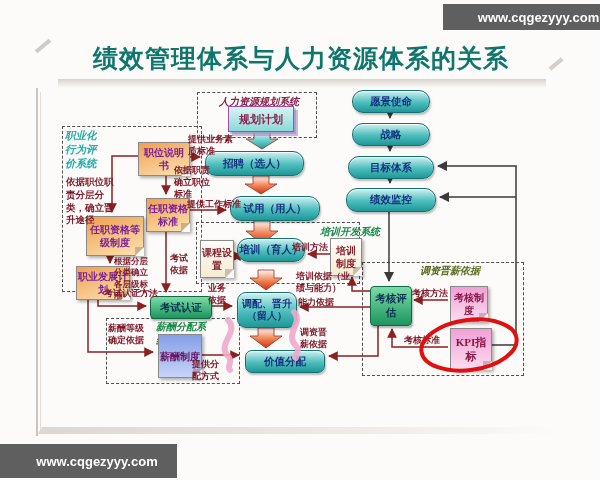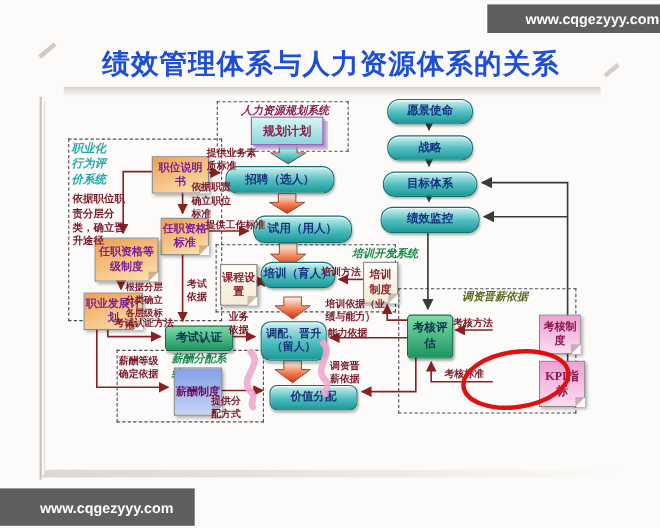--- a/index.html
+++ b/index.html
@@ -1,21 +1,21 @@
 <!DOCTYPE html>
 <html><head>
 <meta charset="utf-8">
 <style>
   html,body{margin:0;padding:0;background:#ffffff;}
   #stage{position:relative;width:600px;height:480px;background:#fcfbf9;overflow:hidden;
          font-family:"Liberation Serif","DejaVu Serif",serif;}
   .abs{position:absolute;}
   
   .title{left:55px;top:40px;width:492px;height:38px;text-align:center;
-         font-size:25px;font-weight:bold;color:#1d4ed8;letter-spacing:1px;line-height:38px;}
+         font-size:25px;font-weight:bold;color:#0f766e;letter-spacing:1px;line-height:38px;}
   .title-shadow{left:58px;top:79px;width:488px;height:9px;
          background:linear-gradient(#d8d3cd,rgba(216,211,205,0));}
   .rail-left{left:36px;top:88px;width:2px;height:348px;background:#c9c4bf;}
   .rail-left2{left:40px;top:92px;width:1px;height:340px;background:#e2ddd8;}
   .streak-bottom{left:40px;top:427px;width:520px;height:7px;
          background:linear-gradient(90deg,#dcd7d2,#eeeae6 60%,rgba(238,234,230,0));transform:skewX(-35deg);}
   .streak-tl{left:34px;top:44px;width:18px;height:4px;background:#cfcac5;transform:rotate(-40deg);}
   .streak-tr{left:548px;top:62px;width:16px;height:4px;background:#d4cfca;transform:rotate(-40deg);}
   
   .wm{background:#5f5f5f;color:#ffffff;font-family:Liberation Sans, sans-serif;
@@ -36,21 +36,21 @@
         color:#0a3050;font-weight:bold;font-size:10.5px;line-height:1.3;display:flex;align-items:center;
         justify-content:center;text-align:center;box-shadow:1px 2px 2px rgba(0,0,0,.3);}
   
   .doc{border:1px solid #8a8a8a;box-shadow:2px 2px 3px rgba(0,0,0,.3);font-weight:bold;font-size:10px;
        line-height:1.3;display:flex;align-items:center;justify-content:center;text-align:center;padding:1px;}
   .doc::after{content:"";position:absolute;right:-1px;bottom:-1px;width:0;height:0;
        border-top:9px solid rgba(90,70,60,.28);border-right:9px solid #fcfbf9;}
   .doc-orange{background:linear-gradient(160deg,#f0a050,#fbe2b2);color:#7a1f9a;}
   .doc-cream{background:linear-gradient(#fffdf8,#f5ead4);color:#8a2030;}
   .doc-blue{background:linear-gradient(#84a0e6,#c6d4f8);color:#6a1060;}
-  .doc-pink{background:linear-gradient(#f0a0d6,#fbdcf0);color:#8a1848;margin-left:40px;}
+  .doc-pink{background:linear-gradient(#f0a0d6,#fbdcf0);color:#8a1848;}
   
   .plan{background:linear-gradient(#d8f4f4,#8cd8d8);border:1px solid #a050b0;color:#8a2050;
         font-weight:bold;font-size:11px;display:flex;align-items:center;justify-content:center;
         box-shadow:4px 4px 0 rgba(168,96,184,.45),2px 2px 0 rgba(140,216,216,.9);}
   
   .lbl{color:#7c1828;font-weight:bold;font-size:9px;line-height:1.35;}
   svg{position:absolute;left:0;top:0;}
   .noptr{pointer-events:none;}
 </style>
 </head>

